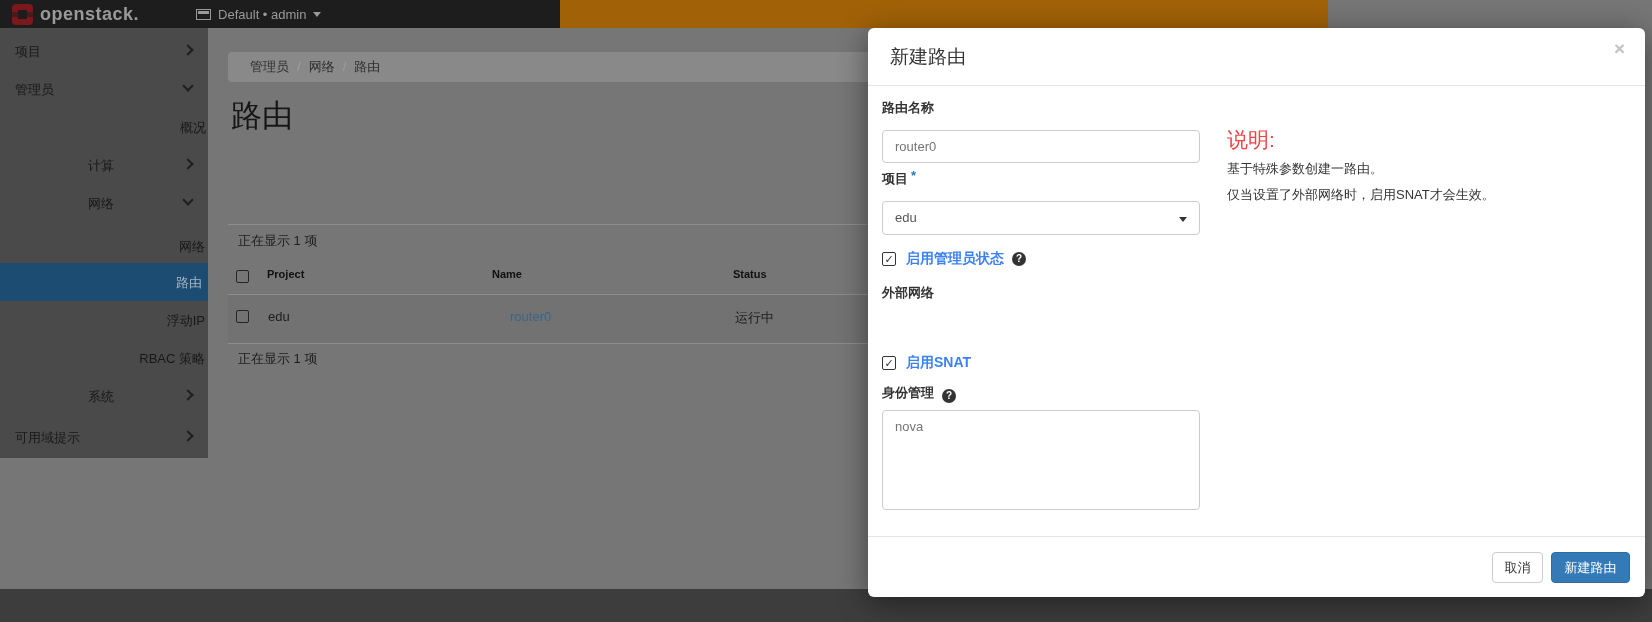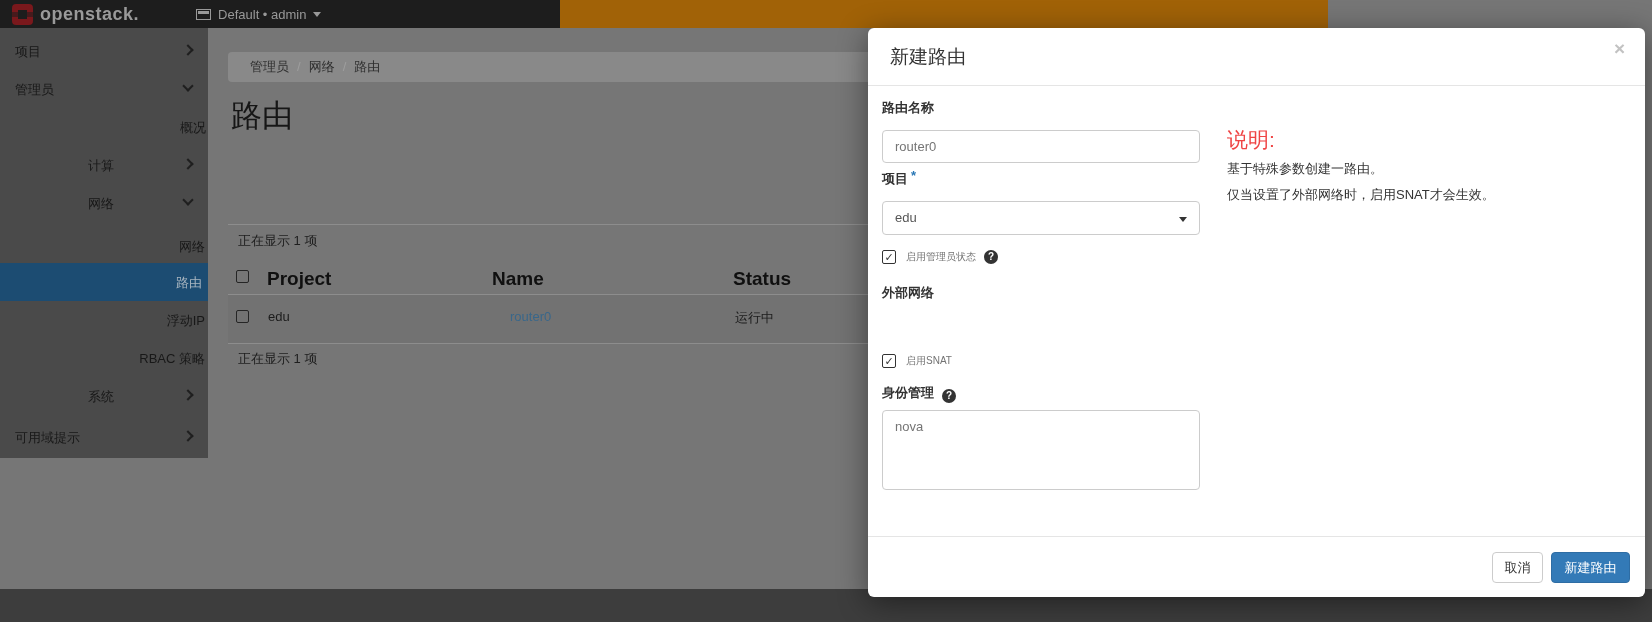--- a/index.html
+++ b/index.html
@@ -24,41 +24,41 @@
   .chev-right{transform:rotate(-45deg);}
   .chev-down{transform:rotate(45deg);}
   .active-row{left:0;top:263px;width:208px;height:38px;background:#1c4c72;}
   .active-row .lbl{position:absolute;right:6px;top:11px;color:#a9b6c0;font-size:13px;}
   
   .breadcrumb{left:228px;top:52px;width:1412px;height:30px;background:#898989;border-radius:4px;line-height:30px;padding-left:22px;font-size:13px;color:#2f2f2f;}
   .breadcrumb .sep{color:#9e9e9e;margin:0 8px;}
   .page-title{left:231px;top:95px;font-size:31px;color:#161616;}
   .hline{height:1px;background:#8d8d8d;left:228px;width:1412px;}
   .count{left:238px;font-size:13px;color:#1e1e1e;}
-  .th{position:absolute;top:268px;font-size:19px;font-weight:bold;color:#101010;}
+  .th{position:absolute;top:268px;font-size:11px;font-weight:bold;color:#101010;}
   .td{position:absolute;top:309px;font-size:13px;color:#1c1c1c;}
   .cbx{position:absolute;width:13px;height:13px;border:1px solid #252525;background:transparent;border-radius:2px;}
   .rowband{left:228px;top:294px;width:1412px;height:49px;background:rgba(0,0,0,0.03);}
   .link{color:#39678a;cursor:pointer;}
   .footer-strip{left:0;top:589px;width:1652px;height:33px;background:#3d3d3d;}
   
   .modal{left:868px;top:28px;width:777px;height:569px;background:#ffffff;border-radius:6px;box-shadow:0 6px 30px rgba(0,0,0,0.45);z-index:10;}
   .modal .m-title{position:absolute;left:22px;top:16px;font-size:19px;color:#333;}
   .m-close{position:absolute;right:20px;top:10px;font-size:19px;font-weight:bold;color:#c2c2c2;cursor:pointer;}
   .m-divider{position:absolute;left:0;width:100%;height:1px;background:#e5e5e5;}
   .f-label{position:absolute;font-size:13px;font-weight:bold;color:#333;}
   .req{color:#2977b5;font-weight:bold;position:relative;top:-3px;margin-left:3px;}
   .f-input{position:absolute;left:14px;width:318px;height:33px;border:1px solid #ccc;border-radius:4px;padding:0 12px;font-size:13px;color:#757575;background:#fff;}
   .f-select{position:absolute;left:14px;width:318px;height:34px;border:1px solid #ccc;border-radius:4px;padding:8px 12px 0 12px;font-size:13px;color:#555;background:#fff;cursor:pointer;}
   .sel-caret{position:absolute;right:12px;top:15px;width:0;height:0;border-left:4px solid transparent;border-right:4px solid transparent;border-top:5px solid #333;}
   .chk-row{position:absolute;left:14px;display:flex;align-items:center;}
   .cb{width:14px;height:14px;border:1px solid #333;border-radius:2px;font-size:11px;line-height:12px;text-align:center;color:#333;cursor:pointer;background:#fff;}
-  .chk-lbl{margin-left:10px;font-size:10px;font-weight:normal;color:#737373;}
+  .chk-lbl{margin-left:10px;font-size:14px;font-weight:bold;color:#3b82f6;}
   .help{display:inline-block;width:14px;height:14px;border-radius:50%;background:#333;color:#fff;font-size:10px;font-weight:bold;line-height:14px;text-align:center;margin-left:8px;cursor:pointer;vertical-align:-2px;}
-  .f-textarea{position:absolute;left:14px;width:318px;height:80px;border:1px solid #ccc;border-radius:4px;padding:8px 12px;font-size:13px;color:#757575;resize:none;background:#fff;}
+  .f-textarea{position:absolute;left:14px;width:318px;height:100px;border:1px solid #ccc;border-radius:4px;padding:8px 12px;font-size:13px;color:#757575;resize:none;background:#fff;}
   .desc-h{position:absolute;left:359px;top:90px;font-size:21px;color:#ef4444;margin-top:8px;}
   .desc-p{position:absolute;left:359px;font-size:13px;color:#333;}
   .btn{position:absolute;top:524px;height:31px;border-radius:4px;font-size:13px;cursor:pointer;}
   .btn-cancel{right:102px;width:51px;background:#fff;border:1px solid #ccc;color:#333;}
   .btn-primary{right:15px;width:79px;background:#337ab7;border:1px solid #2e6da4;color:#fff;}
 </style>
 </head>
 <body>
 
 <div class="stage">

